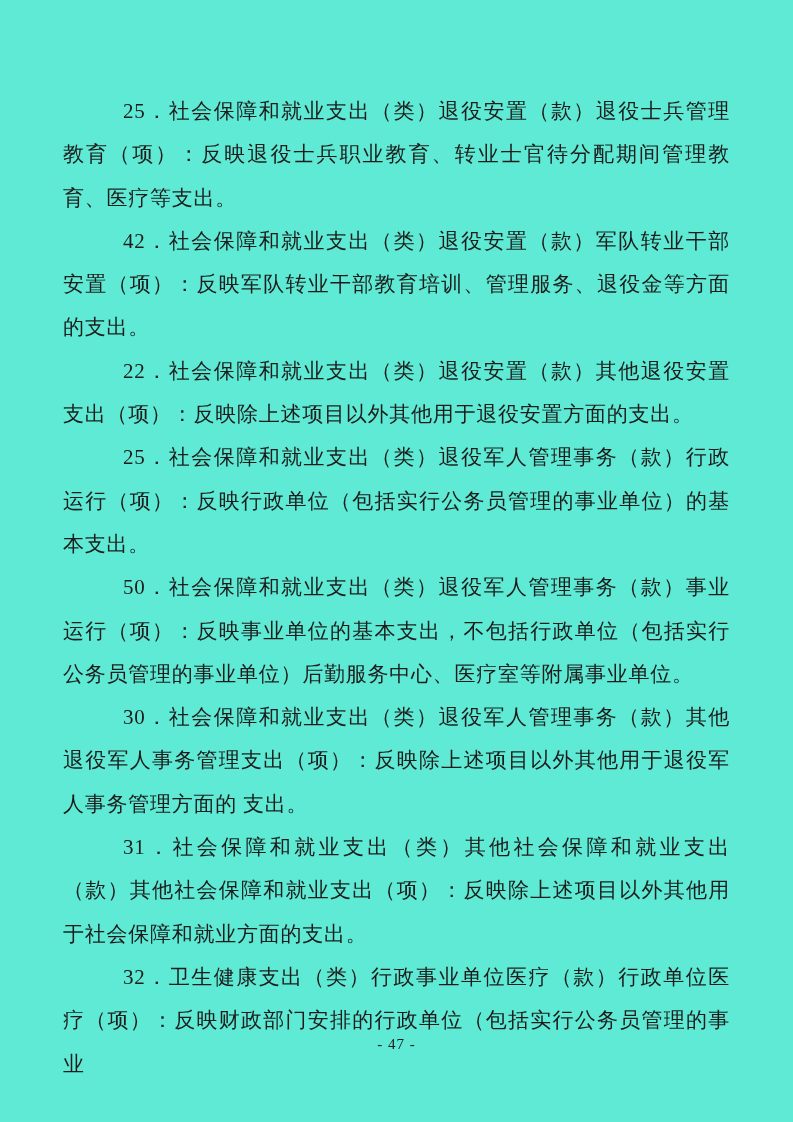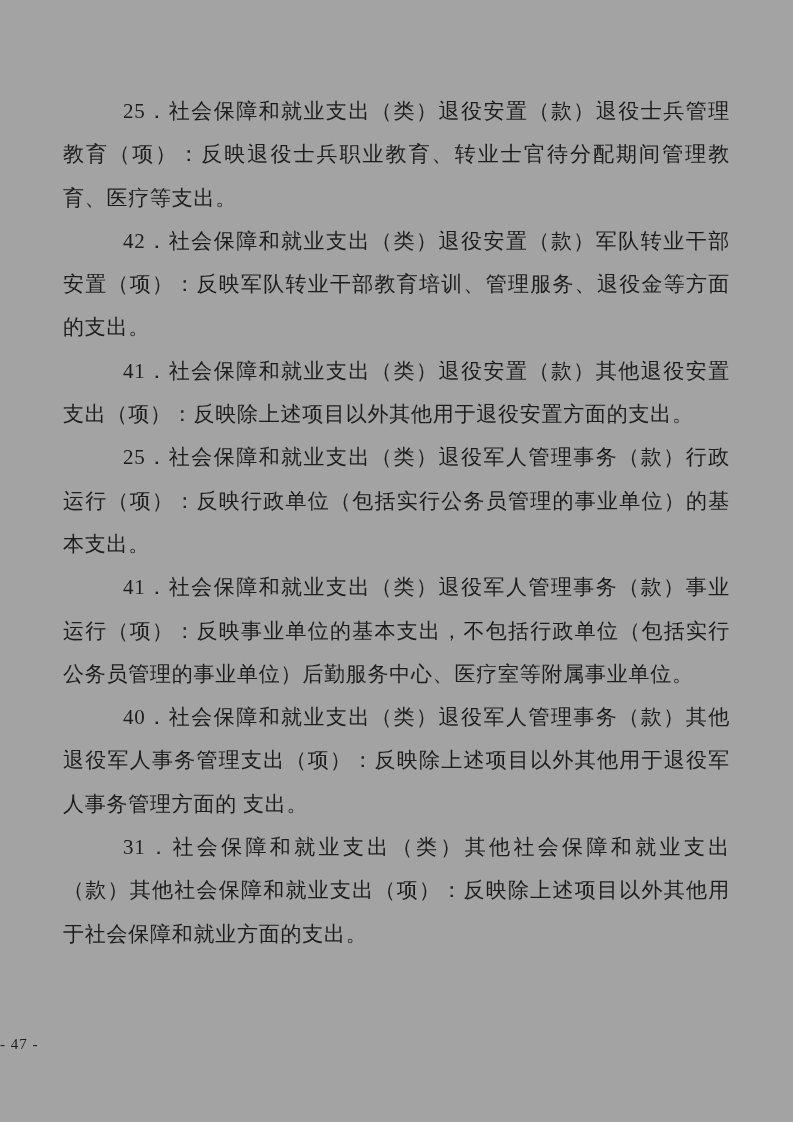--- a/index.html
+++ b/index.html
@@ -5,21 +5,21 @@
 <style>
   html, body {
     margin: 0;
     padding: 0;
     background: #ffffff;
   }
   .page {
     position: relative;
     width: 793px;
     height: 1122px;
-    background: #a3a3a3;
+    background: #5eead4;
     overflow: hidden;
     font-family: "Liberation Serif", "DejaVu Serif", serif;
     color: #1c1c1c;
   }
   .content {
     position: absolute;
     left: 63px;
     top: 90px;
     width: 667px;
     font-size: 21px;
@@ -33,32 +33,34 @@
     padding: 0;
     text-indent: 60px;
     word-break: break-all;
   }
   .page-footer {
     position: absolute;
     left: 0;
     right: 0;
     top: 1036px;
     height: 24px;
+    text-align: center;
     font-size: 15px;
     letter-spacing: 1px;
     color: #1c1c1c;
   }
 </style>
 </head>
 <body>
 
 <div class="page">
   <main class="content">
     <p>25．社会保障和就业支出（类）退役安置（款）退役士兵管理教育（项）：反映退役士兵职业教育、转业士官待分配期间管理教育、医疗等支出。</p>
     <p>42．社会保障和就业支出（类）退役安置（款）军队转业干部安置（项）：反映军队转业干部教育培训、管理服务、退役金等方面的支出。</p>
-    <p>41．社会保障和就业支出（类）退役安置（款）其他退役安置支出（项）：反映除上述项目以外其他用于退役安置方面的支出。</p>
+    <p>22．社会保障和就业支出（类）退役安置（款）其他退役安置支出（项）：反映除上述项目以外其他用于退役安置方面的支出。</p>
     <p>25．社会保障和就业支出（类）退役军人管理事务（款）行政运行（项）：反映行政单位（包括实行公务员管理的事业单位）的基本支出。</p>
-    <p>41．社会保障和就业支出（类）退役军人管理事务（款）事业运行（项）：反映事业单位的基本支出，不包括行政单位（包括实行公务员管理的事业单位）后勤服务中心、医疗室等附属事业单位。</p>
-    <p>40．社会保障和就业支出（类）退役军人管理事务（款）其他退役军人事务管理支出（项）：反映除上述项目以外其他用于退役军人事务管理方面的 支出。</p>
+    <p>50．社会保障和就业支出（类）退役军人管理事务（款）事业运行（项）：反映事业单位的基本支出，不包括行政单位（包括实行公务员管理的事业单位）后勤服务中心、医疗室等附属事业单位。</p>
+    <p>30．社会保障和就业支出（类）退役军人管理事务（款）其他退役军人事务管理支出（项）：反映除上述项目以外其他用于退役军人事务管理方面的 支出。</p>
     <p>31．社会保障和就业支出（类）其他社会保障和就业支出（款）其他社会保障和就业支出（项）：反映除上述项目以外其他用于社会保障和就业方面的支出。</p>
+    <p>32．卫生健康支出（类）行政事业单位医疗（款）行政单位医疗（项）：反映财政部门安排的行政单位（包括实行公务员管理的事业</p>
   </main>
   <footer class="page-footer">- 47 -</footer>
 </div>
 
 </body></html>

